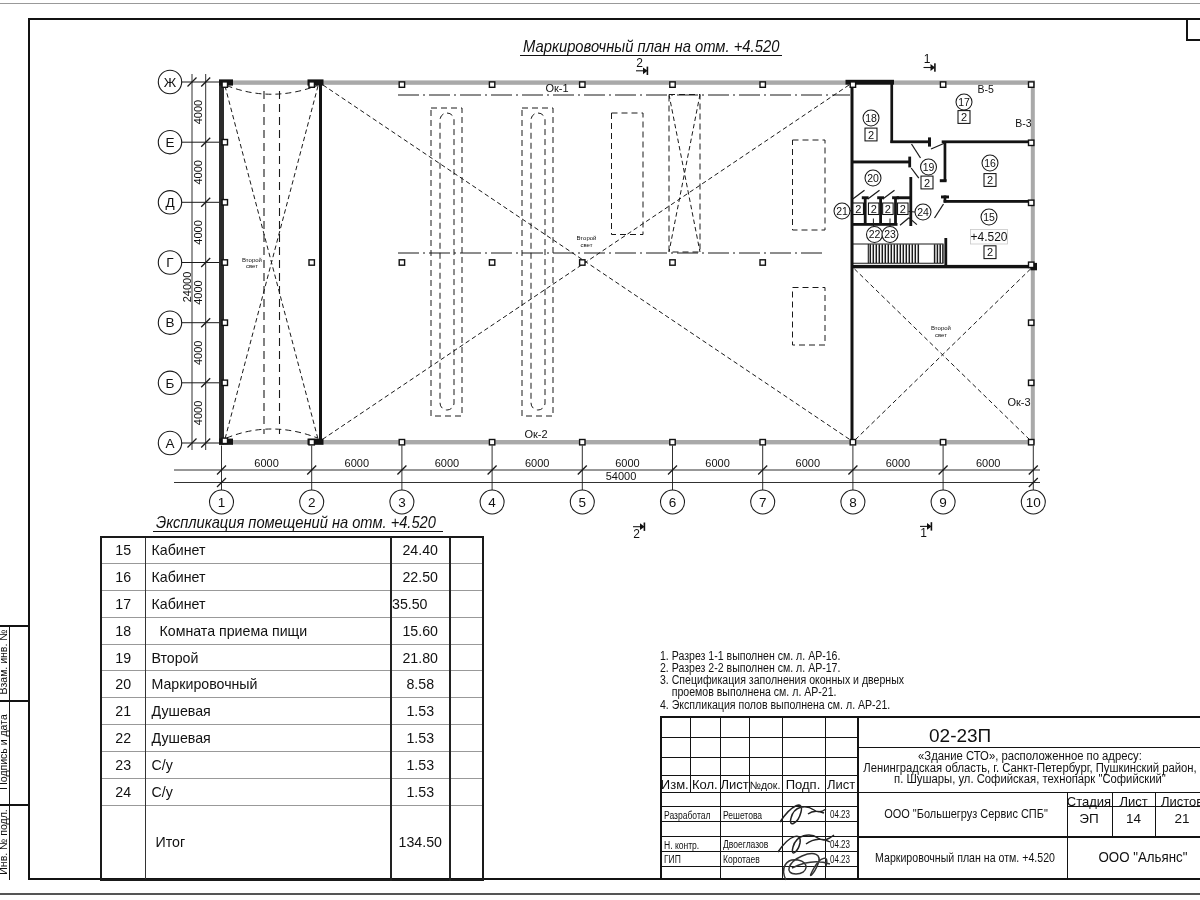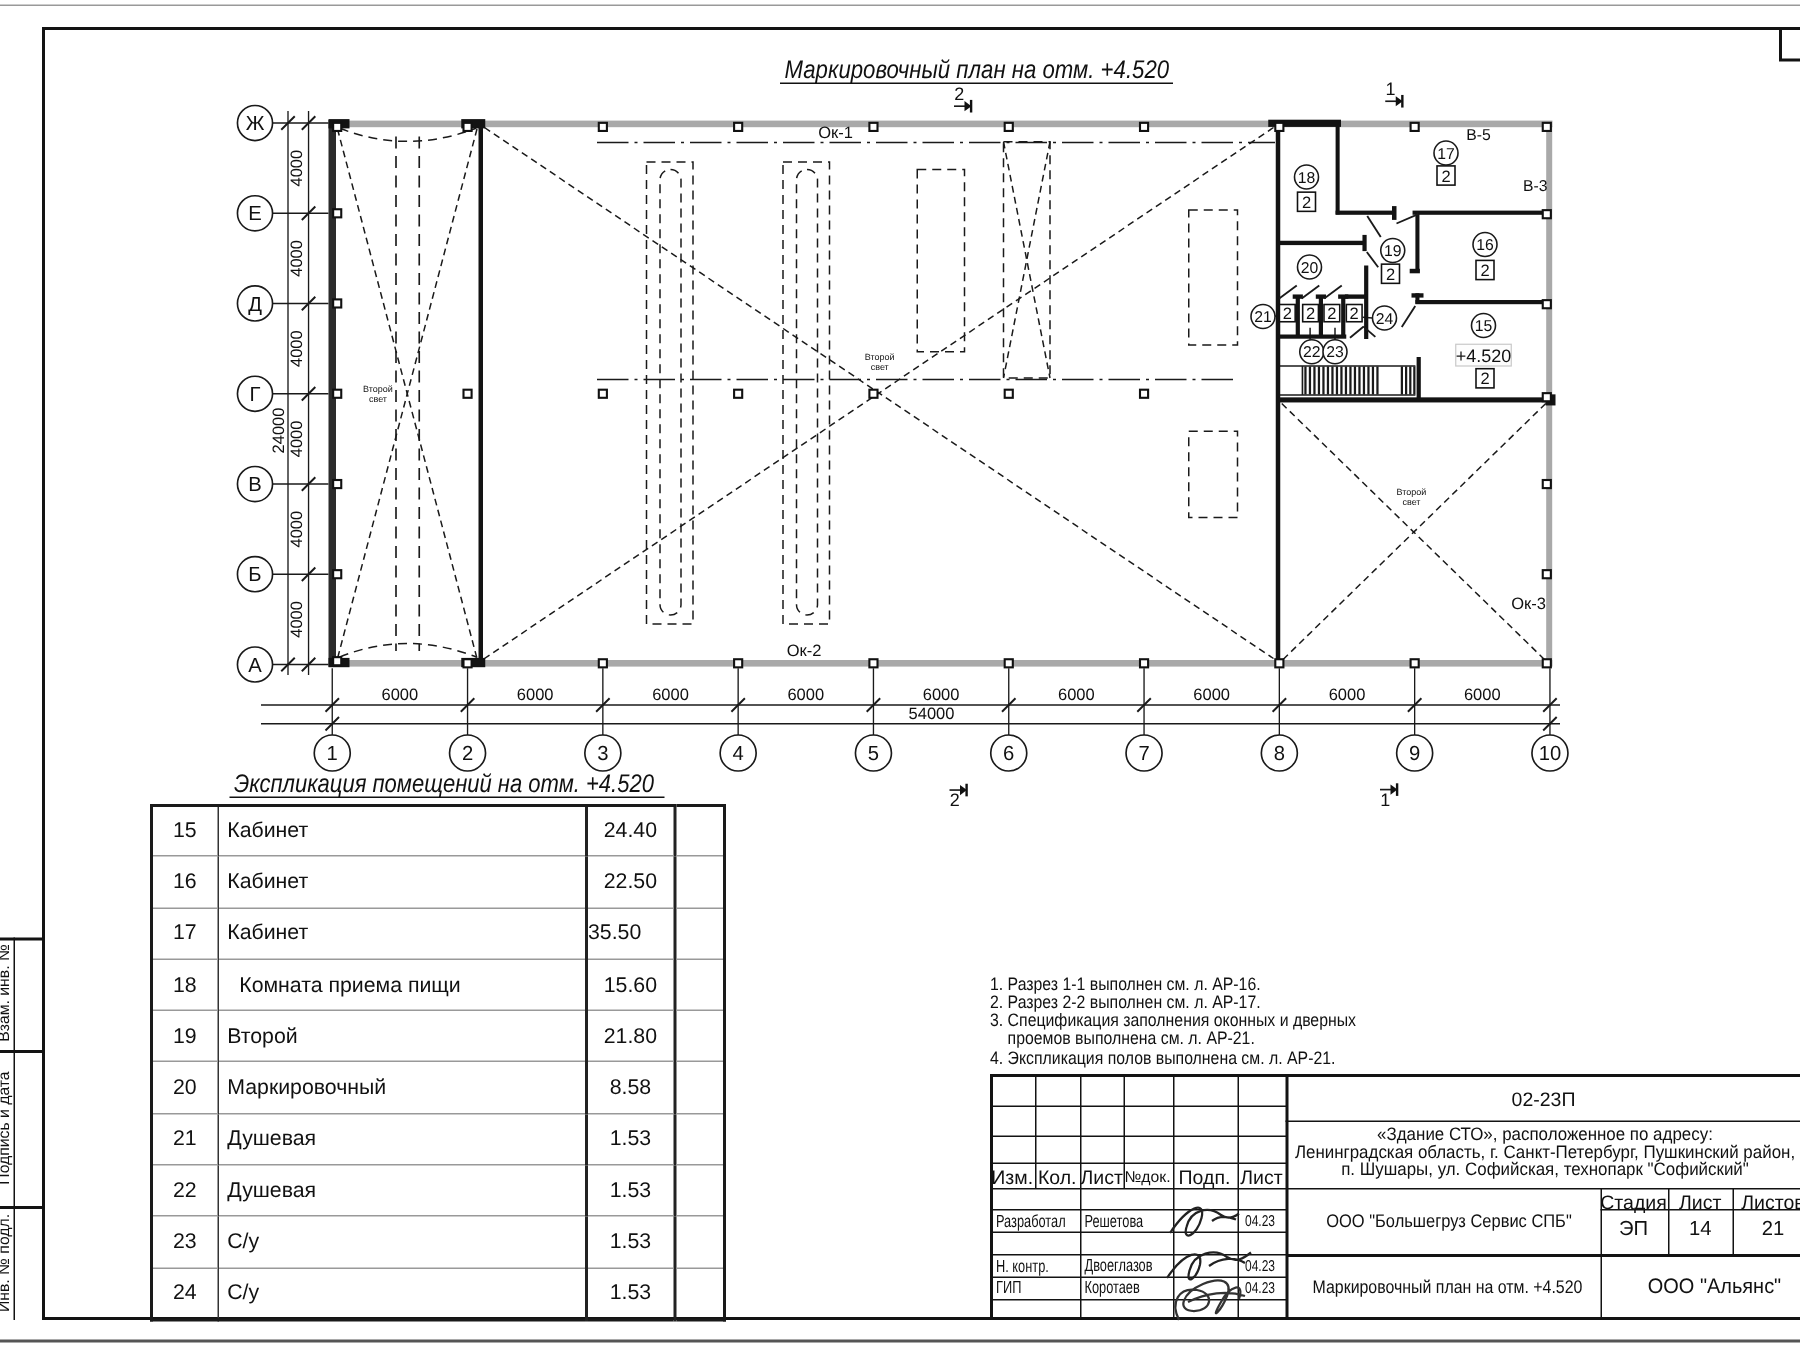--- a/index.html
+++ b/index.html
@@ -83,20 +83,26 @@
       <tr style="height:26.9px">
         <td style="border-top:1.2px solid #999;text-align:center">23</td>
         <td style="border-top:1.2px solid #999;border-left:1.4px solid #333;padding-left:6px">С/у</td>
         <td style="border-top:1.2px solid #999;border-left:2.2px solid #222;text-align:center">1.53</td>
         <td style="border-top:1.2px solid #999;border-left:2.2px solid #222"></td>
       </tr>
       <tr style="height:26.9px">
         <td style="border-top:1.2px solid #999;text-align:center">24</td>
         <td style="border-top:1.2px solid #999;border-left:1.4px solid #333;padding-left:6px">С/у</td>
         <td style="border-top:1.2px solid #999;border-left:2.2px solid #222;text-align:center">1.53</td>
+        <td style="border-top:1.2px solid #999;border-left:2.2px solid #222"></td>
+      </tr>
+      <tr>
+        <td style="border-top:1.2px solid #999"></td>
+        <td style="border-top:1.2px solid #999;border-left:1.4px solid #333;padding-left:10px">Итог</td>
+        <td style="border-top:1.2px solid #999;border-left:2.2px solid #222;text-align:center">134.50</td>
         <td style="border-top:1.2px solid #999;border-left:2.2px solid #222"></td>
       </tr>
     </tbody>
   </table>
 <div style="position:absolute;left:659.5px;top:716px;width:545px;height:164px;border:2px solid #131313"></div>
 <div class="ln" style="left:689.6px;top:716px;width:1.1px;height:76px"></div>
 <div class="ln" style="left:748.9px;top:716px;width:1.1px;height:76px"></div>
 <div class="ln" style="left:720.3px;top:716px;width:1.1px;height:164px"></div>
 <div class="ln" style="left:781.7px;top:716px;width:1.1px;height:164px"></div>
 <div class="ln" style="left:824.7px;top:716px;width:1.1px;height:164px"></div>
@@ -124,21 +130,21 @@
 <div style="position:absolute;left:741.0px;top:776.8px;width:200px;text-align:center;font-size:13px;white-space:nowrap">Лист</div>
 <div style="position:absolute;left:663.5px;top:807.8px;font-size:11.7px;white-space:nowrap;transform:scaleX(0.73);transform-origin:left top">Разработал</div>
 <div style="position:absolute;left:722.8px;top:807.6px;font-size:11.7px;white-space:nowrap;transform:scaleX(0.73);transform-origin:left top">Решетова</div>
 <div style="position:absolute;left:590px;top:809.2px;width:500px;text-align:center;font-size:10.4px;white-space:nowrap;transform:scaleX(0.77)">04.23</div>
 <div style="position:absolute;left:663.5px;top:837.6px;font-size:11.7px;white-space:nowrap;transform:scaleX(0.73);transform-origin:left top">Н. контр.</div>
 <div style="position:absolute;left:722.8px;top:837.4px;font-size:11.7px;white-space:nowrap;transform:scaleX(0.73);transform-origin:left top">Двоеглазов</div>
 <div style="position:absolute;left:590px;top:839.2px;width:500px;text-align:center;font-size:10.4px;white-space:nowrap;transform:scaleX(0.77)">04.23</div>
 <div style="position:absolute;left:663.5px;top:852.4px;font-size:11.7px;white-space:nowrap;transform:scaleX(0.73);transform-origin:left top">ГИП</div>
 <div style="position:absolute;left:722.8px;top:852.2px;font-size:11.7px;white-space:nowrap;transform:scaleX(0.73);transform-origin:left top">Коротаев</div>
 <div style="position:absolute;left:590px;top:854.0px;width:500px;text-align:center;font-size:10.4px;white-space:nowrap;transform:scaleX(0.77)">04.23</div>
-<div style="position:absolute;left:929.0px;top:724.5px;width:200px;text-align:center;font-size:13px;white-space:nowrap">02-23П</div>
+<div style="position:absolute;left:929.0px;top:724.5px;width:200px;text-align:left;font-size:19px;white-space:nowrap">02-23П</div>
 <div style="position:absolute;left:830px;top:751.4px;width:400px;text-align:center;font-size:12px;line-height:11.2px;transform:scaleX(0.94)">«Здание СТО», расположенное по адресу:<br>Ленинградская область, г. Санкт-Петербург, Пушкинский район,<br>п. Шушары, ул. Софийская, технопарк "Софийский"</div>
 <div style="position:absolute;left:989.0px;top:794.2px;width:200px;text-align:center;font-size:13px;white-space:nowrap">Стадия</div>
 <div style="position:absolute;left:1033.5px;top:794.2px;width:200px;text-align:center;font-size:13px;white-space:nowrap">Лист</div>
 <div style="position:absolute;left:1082.0px;top:794.2px;width:200px;text-align:center;font-size:13px;white-space:nowrap">Листов</div>
 <div style="position:absolute;left:989.0px;top:811px;width:200px;text-align:center;font-size:13.5px;white-space:nowrap">ЭП</div>
 <div style="position:absolute;left:1033.5px;top:811px;width:200px;text-align:center;font-size:13.5px;white-space:nowrap">14</div>
 <div style="position:absolute;left:1082.0px;top:811px;width:200px;text-align:center;font-size:13.5px;white-space:nowrap">21</div>
 <div style="position:absolute;left:716px;top:807.3px;width:500px;text-align:center;font-size:12.2px;white-space:nowrap;transform:scaleX(0.9)">ООО "Большегруз Сервис СПБ"</div>
 <div style="position:absolute;left:715px;top:851.2px;width:500px;text-align:center;font-size:12.2px;white-space:nowrap;transform:scaleX(0.87)">Маркировочный план на отм. +4.520</div>
 <div style="position:absolute;left:893px;top:848.5px;width:500px;text-align:center;font-size:14px;white-space:nowrap;transform:scaleX(0.95)">ООО "Альянс"</div>

